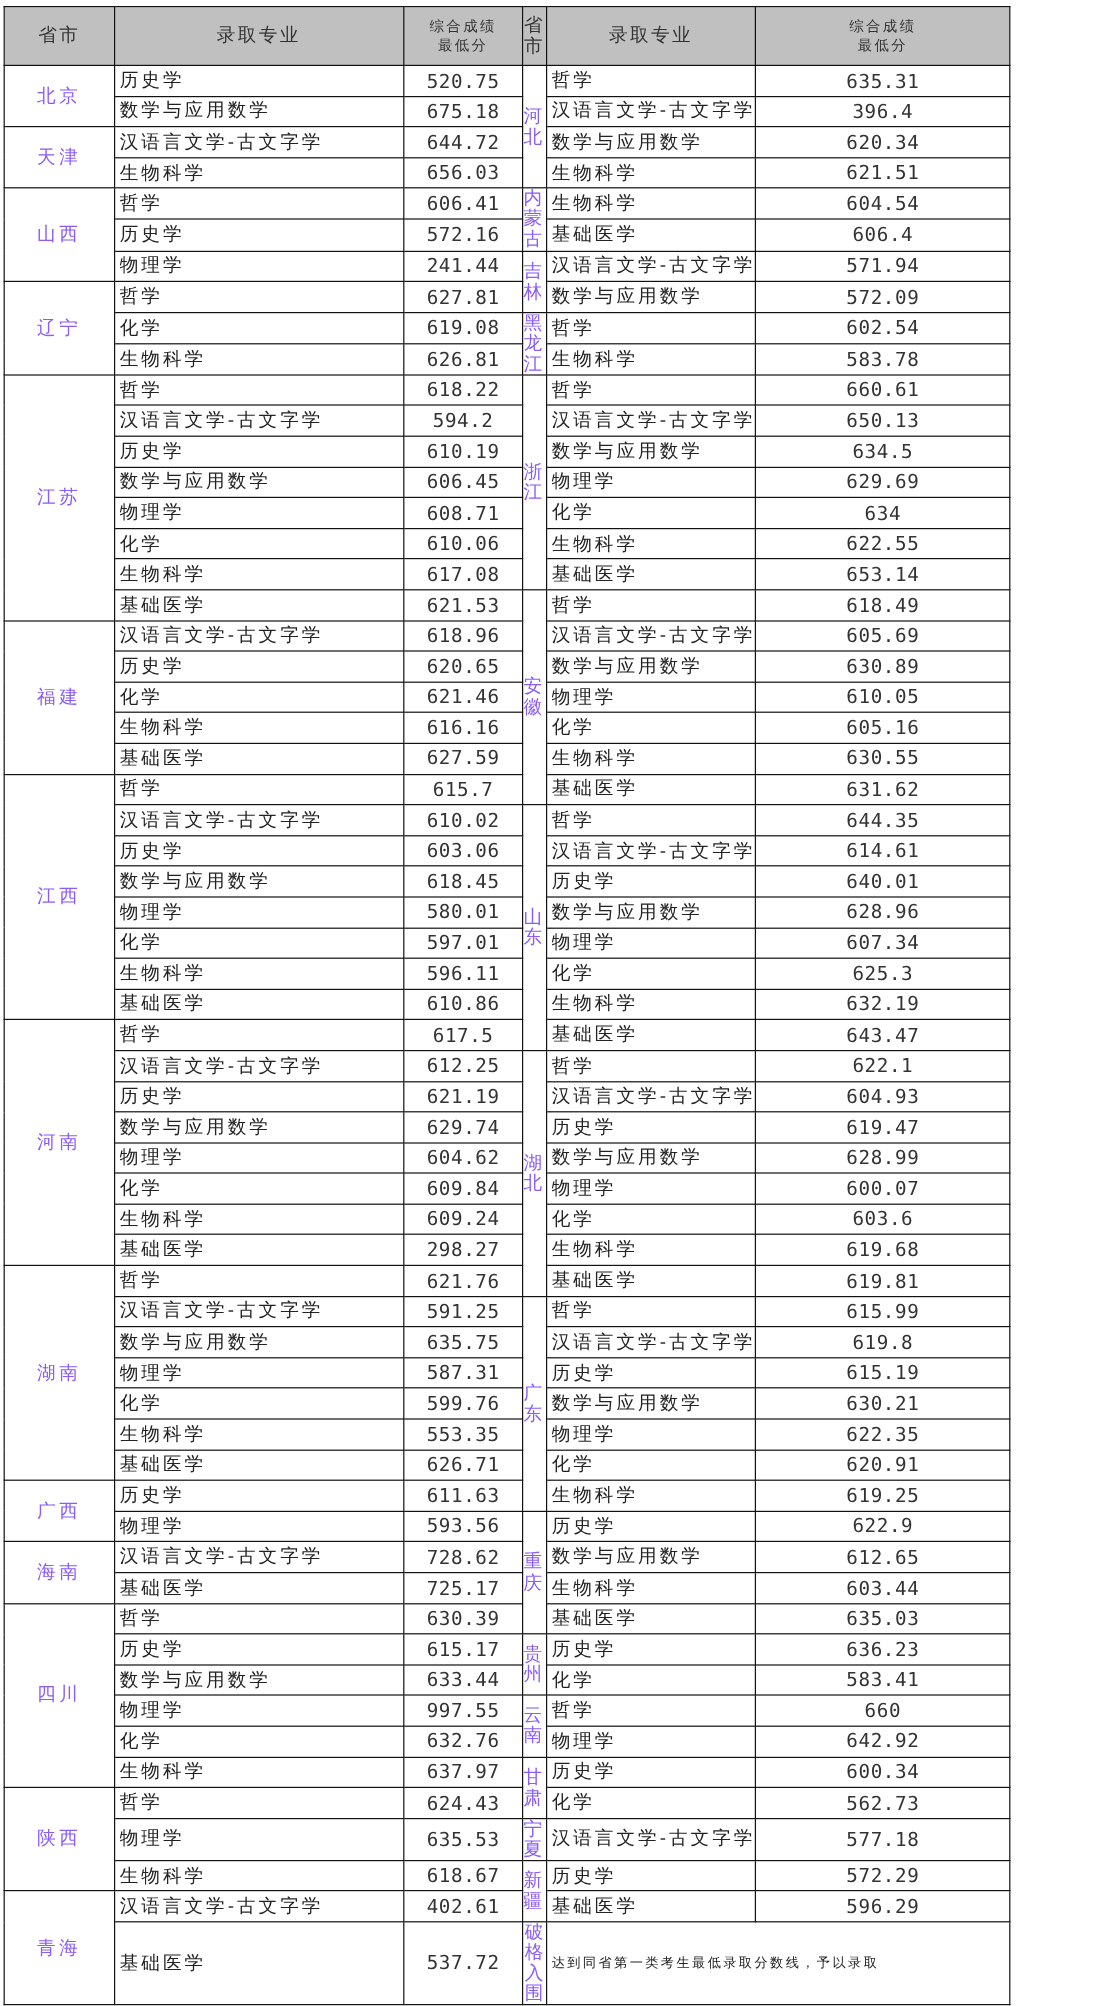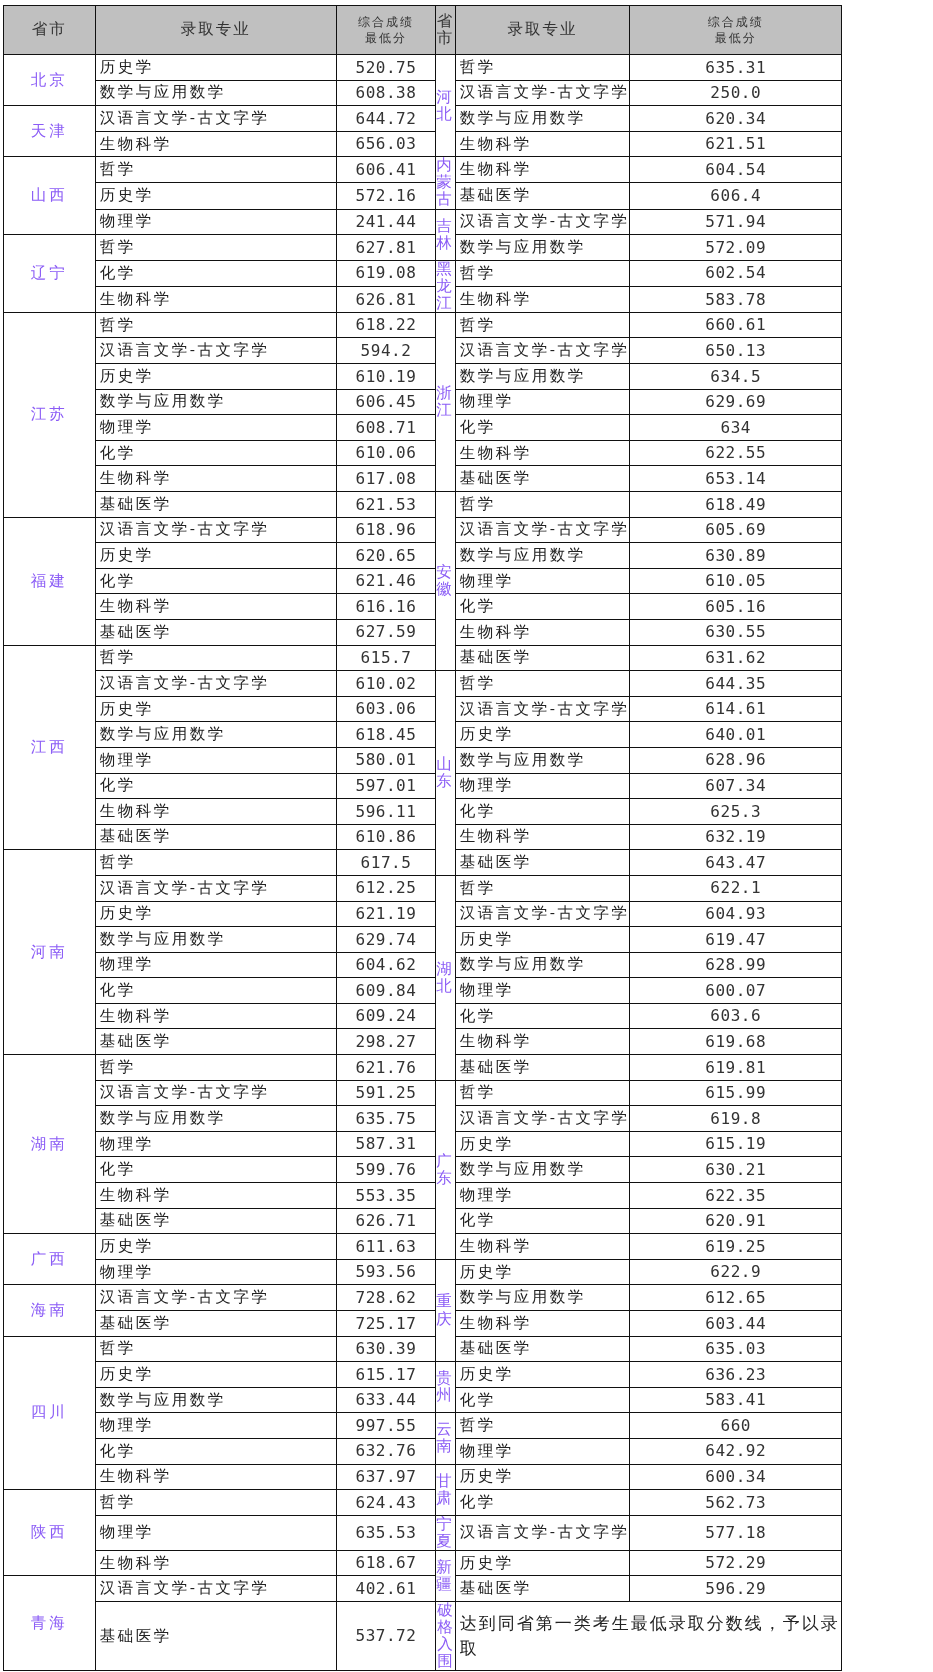--- a/index.html
+++ b/index.html
@@ -9,21 +9,21 @@
   table { border-collapse: collapse; table-layout: fixed; }
   td, th { border: 1.3px solid #111; padding: 0; font-weight: normal; font-size: 15.5px;
            line-height: 1.1; }
   th { background: #c0c0c0; height: 48px; text-align: center; color: #333; letter-spacing: 2px; }
   th.score-h { font-size: 12px; line-height: 1.35; }
   td { height: 24.6px; }
   td.prov { text-align: center; color: #8b5cf6; letter-spacing: 3px; }
   td.major { padding-left: 4px; letter-spacing: 2.5px; white-space: nowrap; overflow: hidden; }
   td.score { text-align: center; font-family: "DejaVu Sans Mono", "Liberation Mono", monospace;
              font-size: 16px; letter-spacing: 0.5px; color: #333; }
-  td.note { padding-left: 4px; letter-spacing: 2px; line-height: 1.45; font-size: 17px; }
+  td.note { padding-left: 4px; letter-spacing: 2px; line-height: 1.45; font-size: 11px; }
   td.tall { height: 47px; }
 </style>
 </head>
 <body>
 
 <div class="wrap">
   <table id="tbl">
     <colgroup>
       <col style="width:106px">
         <col style="width:254px">
@@ -54,23 +54,23 @@
         <tr>
           <td class="prov" rowspan="2">北京</td>
           <td class="major">历史学</td>
           <td class="score">520.75</td>
           <td class="prov" rowspan="4">河北</td>
           <td class="major">哲学</td>
           <td class="score">635.31</td>
         </tr>
         <tr>
           <td class="major">数学与应用数学</td>
-          <td class="score">608.38</td>
-          <td class="major">汉语言文学-古文字学</td>
-          <td class="score">250.0</td>
+          <td class="score">675.18</td>
+          <td class="major">汉语言文学-古文字学</td>
+          <td class="score">396.4</td>
         </tr>
         <tr>
           <td class="prov" rowspan="2">天津</td>
           <td class="major">汉语言文学-古文字学</td>
           <td class="score">644.72</td>
           <td class="major">数学与应用数学</td>
           <td class="score">620.34</td>
         </tr>
         <tr>
           <td class="major">生物科学</td>

